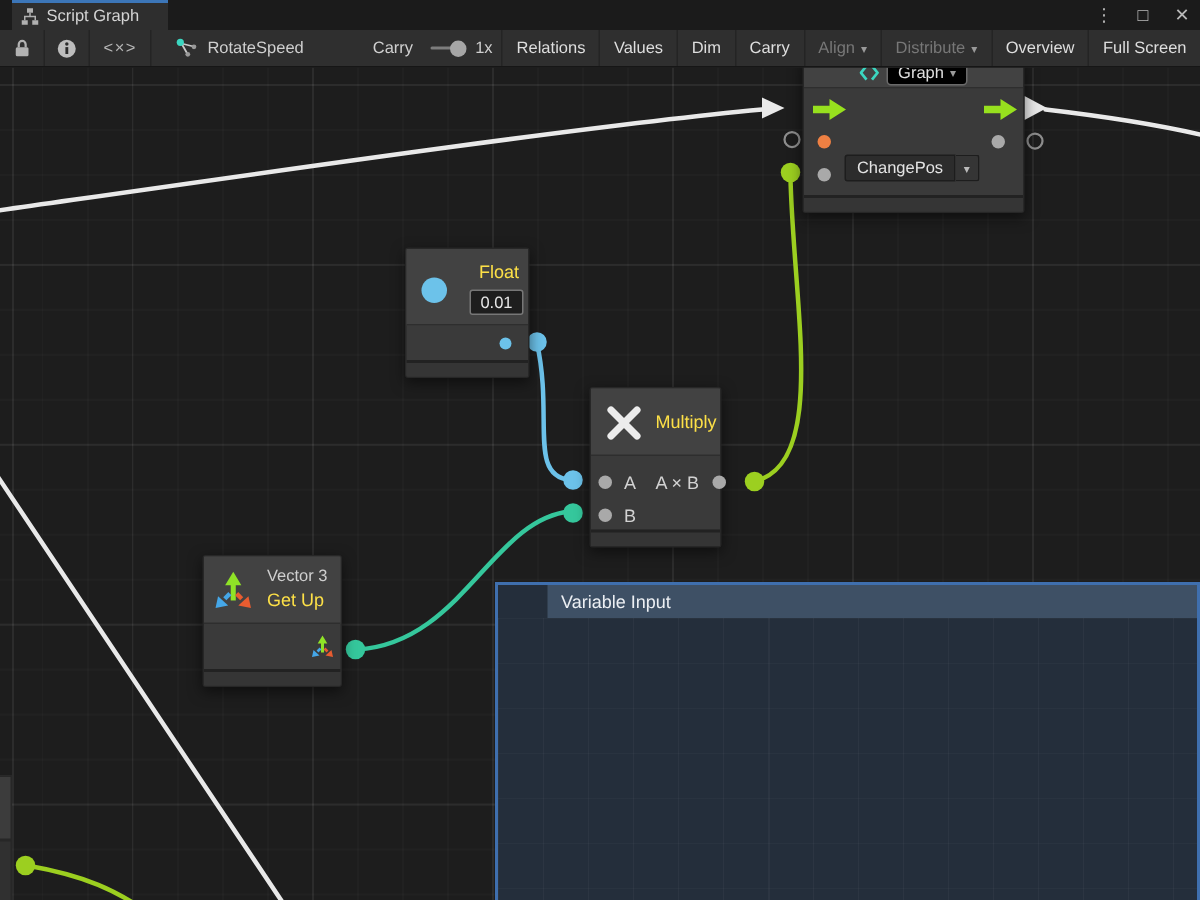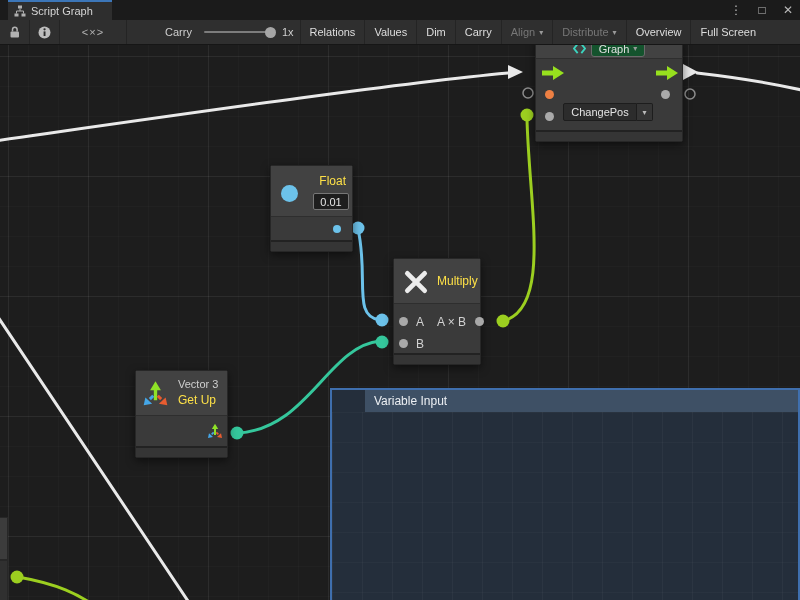--- a/index.html
+++ b/index.html
@@ -63,21 +63,21 @@
   .nheader{background:#424242;border-bottom:1px solid #2e2e2e;box-sizing:border-box;}
   .nfooter{position:absolute;left:0;right:0;height:9px;background:#353535;border-top:2px solid #222;}
   .dot{position:absolute;width:9px;height:9px;border-radius:50%;background:#a9a9a9;}
   .dot.sm{width:8px;height:8px;background:#6cc2ea;}
   .dot.orange{background:#ee8043;}
   .ntitle{color:#fde047;}
 
   
   .node-graph{left:535px;top:-7px;width:148px;height:104px;}
   .node-graph .nheader{height:20px;display:flex;align-items:center;justify-content:center;gap:5px;}
-  .gpill{display:flex;align-items:center;gap:4px;background:#14532d;border:1px solid #6a6a6a;border-radius:3px;
+  .gpill{display:flex;align-items:center;gap:4px;background:#000000;border:1px solid #6a6a6a;border-radius:3px;
          padding:0 7px;height:14px;font-size:11px;color:#e0e0e0;}
   .flow-arrow{position:absolute;width:22px;height:14px;}
   .gdrop{position:absolute;left:27px;top:64px;height:18px;display:flex;align-items:stretch;}
   .gdrop-main{width:72px;background:#2c2c2c;border:1px solid #1d1d1d;border-radius:2px 0 0 2px;
               display:flex;align-items:center;justify-content:center;font-size:11px;color:#e4e4e4;}
   .gdrop-arrow{width:15px;background:#353535;border:1px solid #1d1d1d;border-left:none;border-radius:0 2px 2px 0;
                display:flex;align-items:center;justify-content:center;font-size:8px;color:#bbb;}
 
   
   .node-float{left:270px;top:120px;width:83px;height:87px;}
@@ -141,20 +141,31 @@
       <span style="display:flex;">
         <svg width="13" height="13" viewBox="0 0 13 13">
           <circle cx="6.5" cy="6.5" r="6" fill="#bdbdbd"></circle>
           <rect x="5.6" y="5.4" width="1.9" height="4.6" fill="#2b2b2b"></rect>
           <circle cx="6.55" cy="3.3" r="1.15" fill="#2b2b2b"></circle>
         </svg>
       </span>
     </div>
     <div class="tb-btn" style="width:48px;">
       <span class="code-glyph">&lt;×&gt;</span>
+    </div>
+    <div class="tb-label" style="margin-left:8px;gap:6px;">
+      <span style="display:flex;">
+        <svg width="15" height="14" viewBox="0 0 15 14">
+          <path d="M4 4 L12 6 M4 4 L8 11" stroke="#c8c8c8" stroke-width="1.2"></path>
+          <circle cx="3.2" cy="3.2" r="2.4" fill="#3bd6c0"></circle>
+          <circle cx="12.3" cy="6.2" r="1.6" fill="#9a9a9a"></circle>
+          <circle cx="8.2" cy="11.2" r="1.6" fill="#9a9a9a"></circle>
+        </svg>
+      </span>
+      <span>RotateSpeed</span>
     </div>
     <div class="tb-label" style="margin-left:30px;">Carry</div>
     <div class="zoom-track">
       <div class="zoom-handle"></div>
     </div>
     <div class="tb-label" style="padding:0 6px;border-right:1px solid #242424;">1x</div>
     <div class="tb-btn">
         <span>Relations</span>
       </div>
     <div class="tb-btn">

